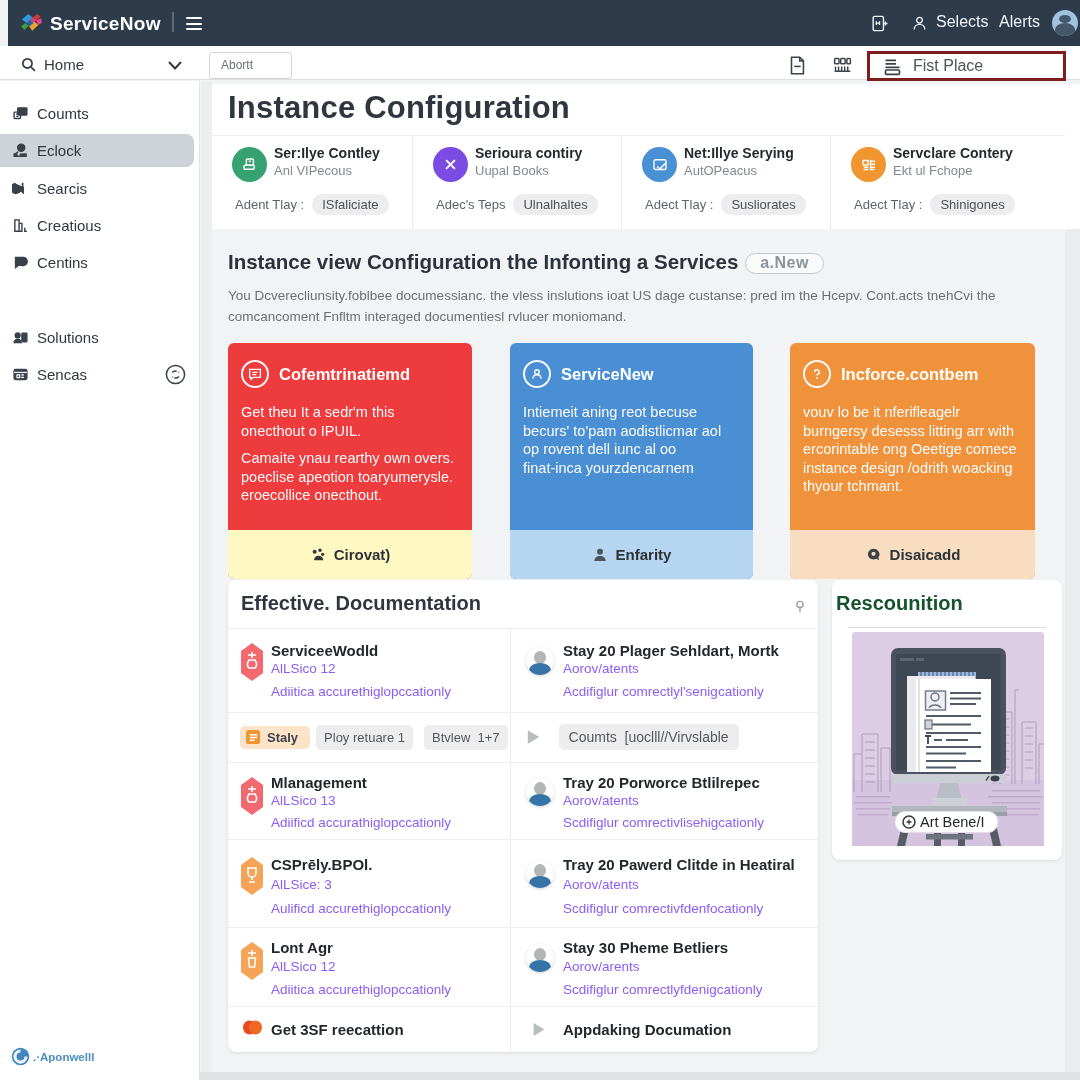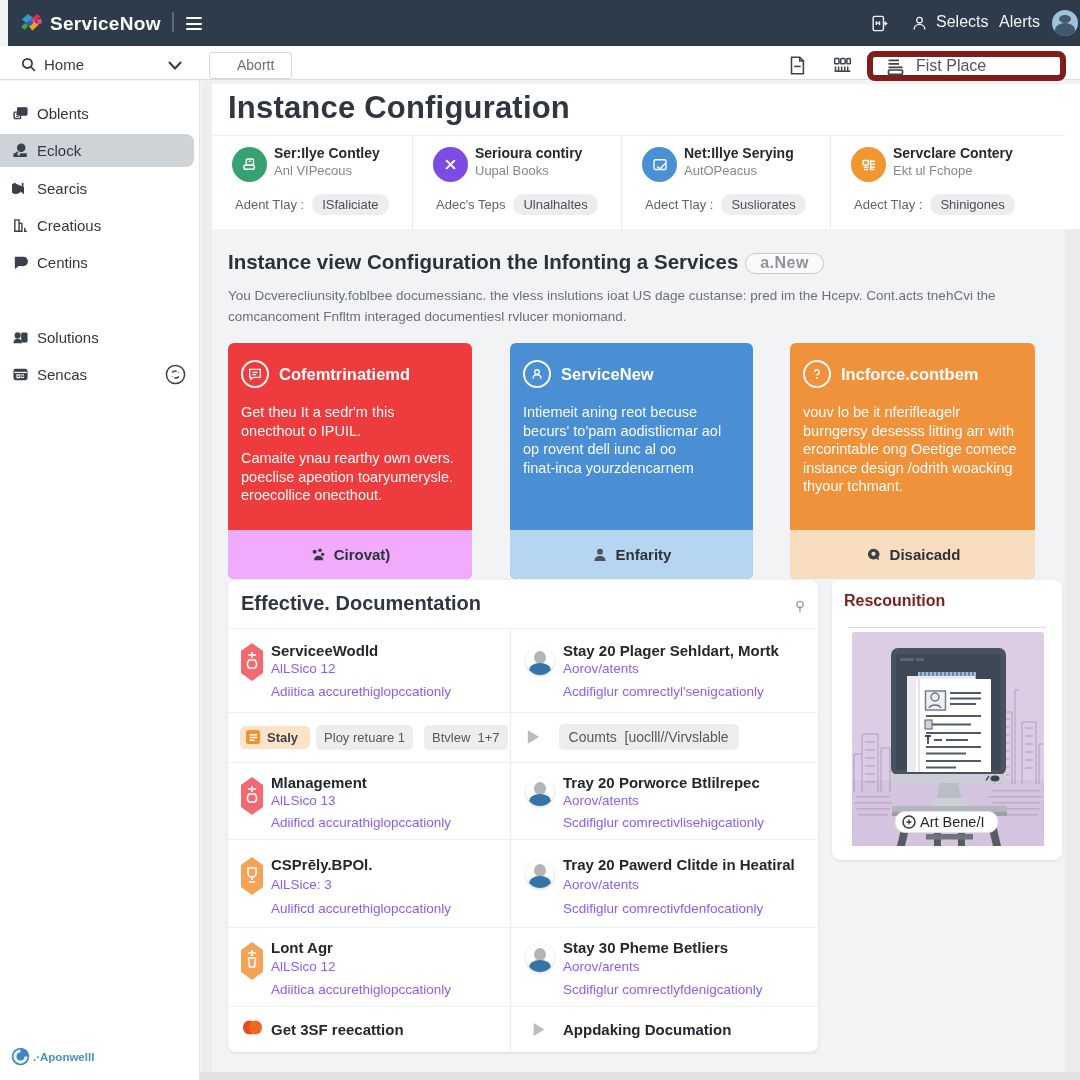--- a/index.html
+++ b/index.html
@@ -12,22 +12,22 @@
 .tb-sep{position:absolute;left:164px;top:12px;width:1.5px;height:20px;background:#5c6a79}
 .tb-burger{position:absolute;left:178px;top:17px;width:16px}
 .tb-burger div{height:2.2px;background:#fff;margin-bottom:3.4px;border-radius:1px}
 .tb-txt{position:absolute;top:13px;font-size:16px;color:#f2f4f6}
 .avatar{position:absolute;left:1044px;top:10px;width:26px;height:26px;border-radius:50%;background:#9fc2de;overflow:hidden}
 .avatar:after{content:"";position:absolute;left:7px;top:5px;width:12px;height:8px;border-radius:50%;background:#43586b}
 .avatar:before{content:"";position:absolute;left:3px;top:13px;width:20px;height:13px;border-radius:50% 50% 0 0;background:#43586b}
 
 .toolbar{position:absolute;left:0;top:46px;width:1080px;height:34px;background:#fff;border-bottom:1px solid #dcdee0}
 .tb2-home{position:absolute;left:44px;top:10px;font-size:15px;color:#333a42}
-.abortt{position:absolute;left:209px;top:6px;width:83px;height:27px;border:1px solid #d4d6d8;border-radius:3px;background:#fff;font-size:14px;color:#6b7076;line-height:25px;padding-left:27px}
-.fist{position:absolute;left:867px;top:5px;width:199px;height:30px;border:6px solid #7f1d1d;border-radius:8px;background:#fff;display:flex;align-items:center;font-size:16px;color:#4f555c}
+.abortt{position:absolute;left:209px;top:6px;width:83px;height:27px;border:1px solid #d4d6d8;border-radius:3px;background:#fff;font-size:12px;color:#6b7076;line-height:25px;padding-left:11px}
+.fist{position:absolute;left:867px;top:5px;width:199px;height:30px;border:3px solid #7f1d1d;border-radius:0;background:#fff;display:flex;align-items:center;font-size:16px;color:#4f555c}
 
 .sidebar{position:absolute;left:0;top:81px;width:200px;height:999px;background:#fff;border-right:1px solid #e2e4e6}
 .side-item{position:absolute;left:0;width:200px;height:32px;display:flex;align-items:center;font-size:15px;color:#2f3741}
 .side-item .ic{width:17px;height:17px;margin-left:12px;margin-right:8px;flex:none;color:#39414b}
 .side-item span{margin-left:0}
 .side-hl{position:absolute;left:0;top:53px;width:194px;height:33px;background:#ced3d8;border-radius:0 8px 8px 0}
 .gutter{position:absolute;left:201px;top:81px;width:11px;height:999px;background:#eceef0}
 .rightstrip{position:absolute;left:1065px;top:85px;width:15px;height:995px;background:#ebecee}
 
 .panel-top{position:absolute;left:212px;top:84px;width:987px;height:145px;background:#fff}
@@ -56,21 +56,21 @@
 .doc-row{position:absolute;left:0;width:590px;border-top:1px solid #efeff0}
 .doc-div{position:absolute;left:282px;width:1px;background:#ececed}
 .hex{position:absolute;left:13px;width:22px;height:38px;display:flex;align-items:center;justify-content:center}
 .rt1{font-size:15px;font-weight:bold;color:#23282e}
 .rt2{font-size:13.5px;color:#8b5cf6}
 .av{position:absolute;width:28px;height:28px;border-radius:50%;background:#fff;box-shadow:0 1px 3px rgba(0,0,0,.18);overflow:hidden}
 .av:before{content:"";position:absolute;left:8px;top:4px;width:12px;height:13px;border-radius:50%;background:#b3b5b7}
 .av:after{content:"";position:absolute;left:3px;top:16px;width:22px;height:14px;border-radius:50% 50% 0 0;background:#3674a8}
 .gpill{display:inline-block;background:#ededee;border-radius:5px;padding:5px 8px;font-size:13px;color:#53595f}
 .res-card{position:absolute;left:832px;top:580px;width:230px;height:280px;background:#fff;border-radius:8px;box-shadow:0 1px 3px rgba(0,0,0,.10)}
-.res-h{position:absolute;left:12px;top:12px;font-size:16px;font-weight:bold;color:#7f1d1d}
+.res-h{position:absolute;left:4px;top:12px;font-size:20px;font-weight:bold;color:#14532d}
 .bottombar{position:absolute;left:200px;top:1072px;width:880px;height:8px;background:#dfe1e3}
 </style>
 </head>
 <body>
 
 <div class="topbar">
   <svg class="tb-logo" width="25" height="24" viewBox="0 0 36 34">
     <path d="M4 12 L13 4 L20 9 L11 17 Z" fill="#2e9bd6"></path>
     <path d="M20 9 L26 4 L31 8 L25 13 Z" fill="#d6373c"></path>
     <path d="M25 13 L32 10 L33 17 L27 20 Z" fill="#e0499a"></path>
@@ -130,21 +130,21 @@
 </div>
 
 <div class="sidebar">
   <div class="side-hl"></div>
   <div class="side-item" style="top:16px">
     <svg class="ic" viewBox="0 0 24 24" fill="none" stroke="currentColor" stroke-width="2">
         <rect x="8" y="4" width="13" height="10" rx="1" fill="currentColor"></rect>
         <rect x="3" y="10" width="9" height="9" rx="1"></rect>
         <path d="M6 13 h3 M6 16 h3"></path>
       </svg>
-    <span>Oblents</span>
+    <span>Coumts</span>
   </div>
   <div class="side-item" style="top:53px">
     <svg class="ic" viewBox="0 0 24 24" fill="none" stroke="currentColor" stroke-width="2">
         <circle cx="13" cy="8" r="5" fill="currentColor"></circle>
         <path d="M9 14 c-3 1-5 3-5 6 h14" fill="none"></path>
         <rect x="12" y="17" width="8" height="3" fill="currentColor"></rect>
         <rect x="3" y="17" width="4" height="3" fill="currentColor"></rect>
       </svg>
     <span>Eclock</span>
   </div>
@@ -265,21 +265,21 @@
           <path d="M4 5 h16 v12 h-10 l-4 3 v-3 h-2 z"></path>
           <path d="M8 9.5 h8 M8 13 h6"></path>
         </svg>
     </div>
     <div class="ht">Cofemtrinatiemd</div>
   </div>
   <div class="body">
     <div>Get theu It a sedr'm this onecthout o IPUIL.</div>
     <div style="margin-top:9px">Camaite ynau rearthy own overs. poeclise apeotion toaryumerysle. eroecollice onecthout.</div>
   </div>
-  <div class="foot" style="background:#f0abfc">
+  <div class="foot" style="background:#fef9c3">
     <svg width="16" height="16" viewBox="0 0 24 24" fill="#33383e" style="margin-right:8px">
         <circle cx="7" cy="7" r="3"></circle>
         <circle cx="15" cy="5" r="2.6"></circle>
         <circle cx="19" cy="11" r="2.4"></circle>
         <path d="M6 20 c0-4 3-7 7-7 s7 3 7 7 z"></path>
       </svg>
     Cirovat)
   </div>
 </div>
 

